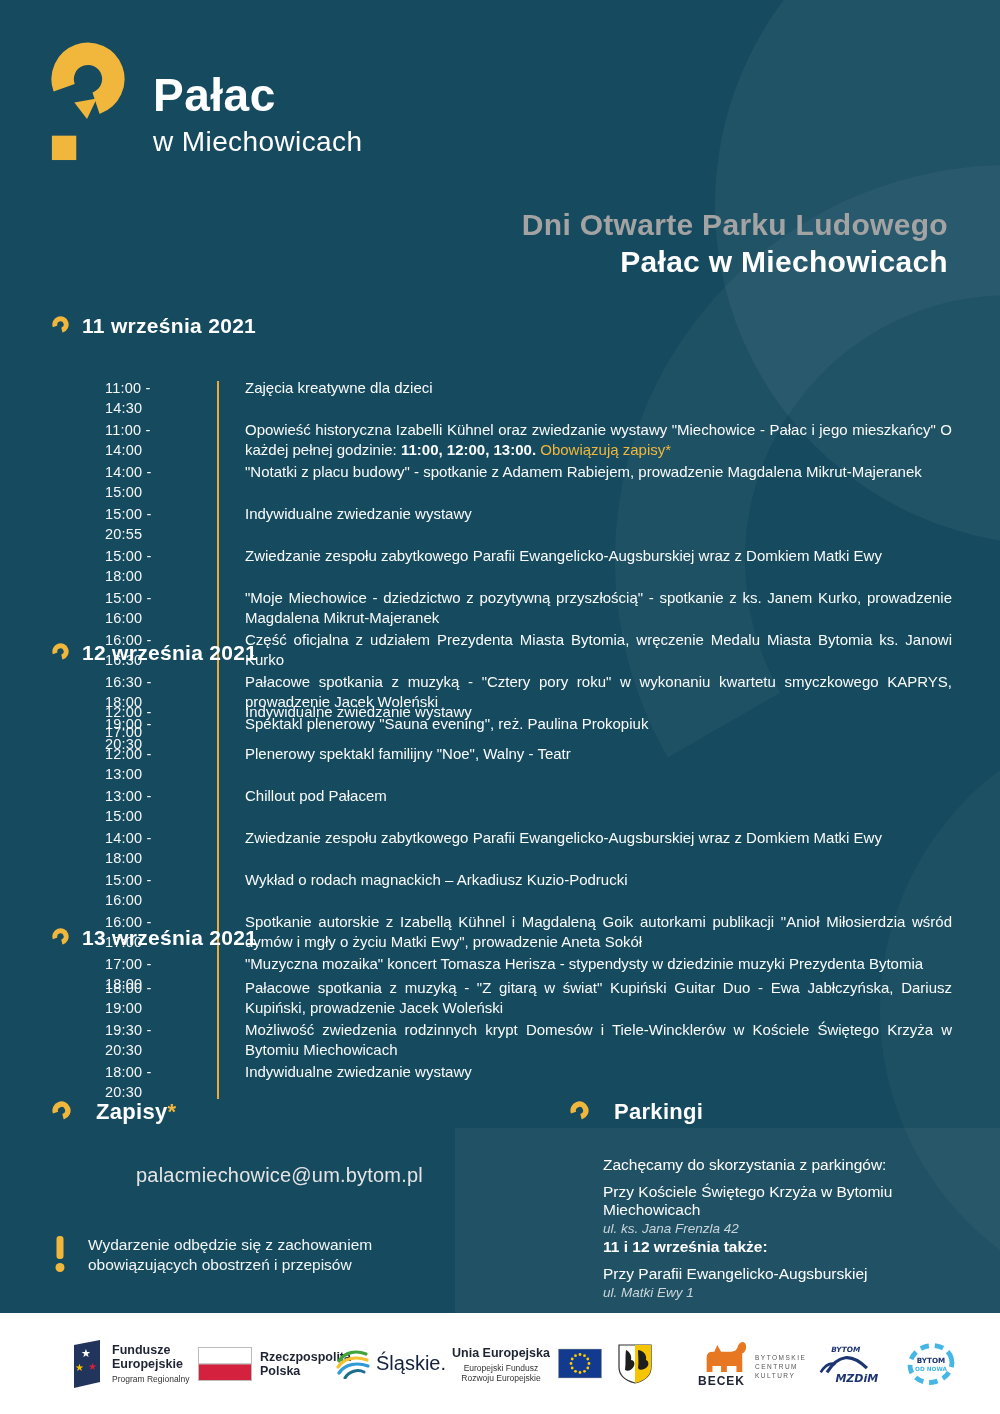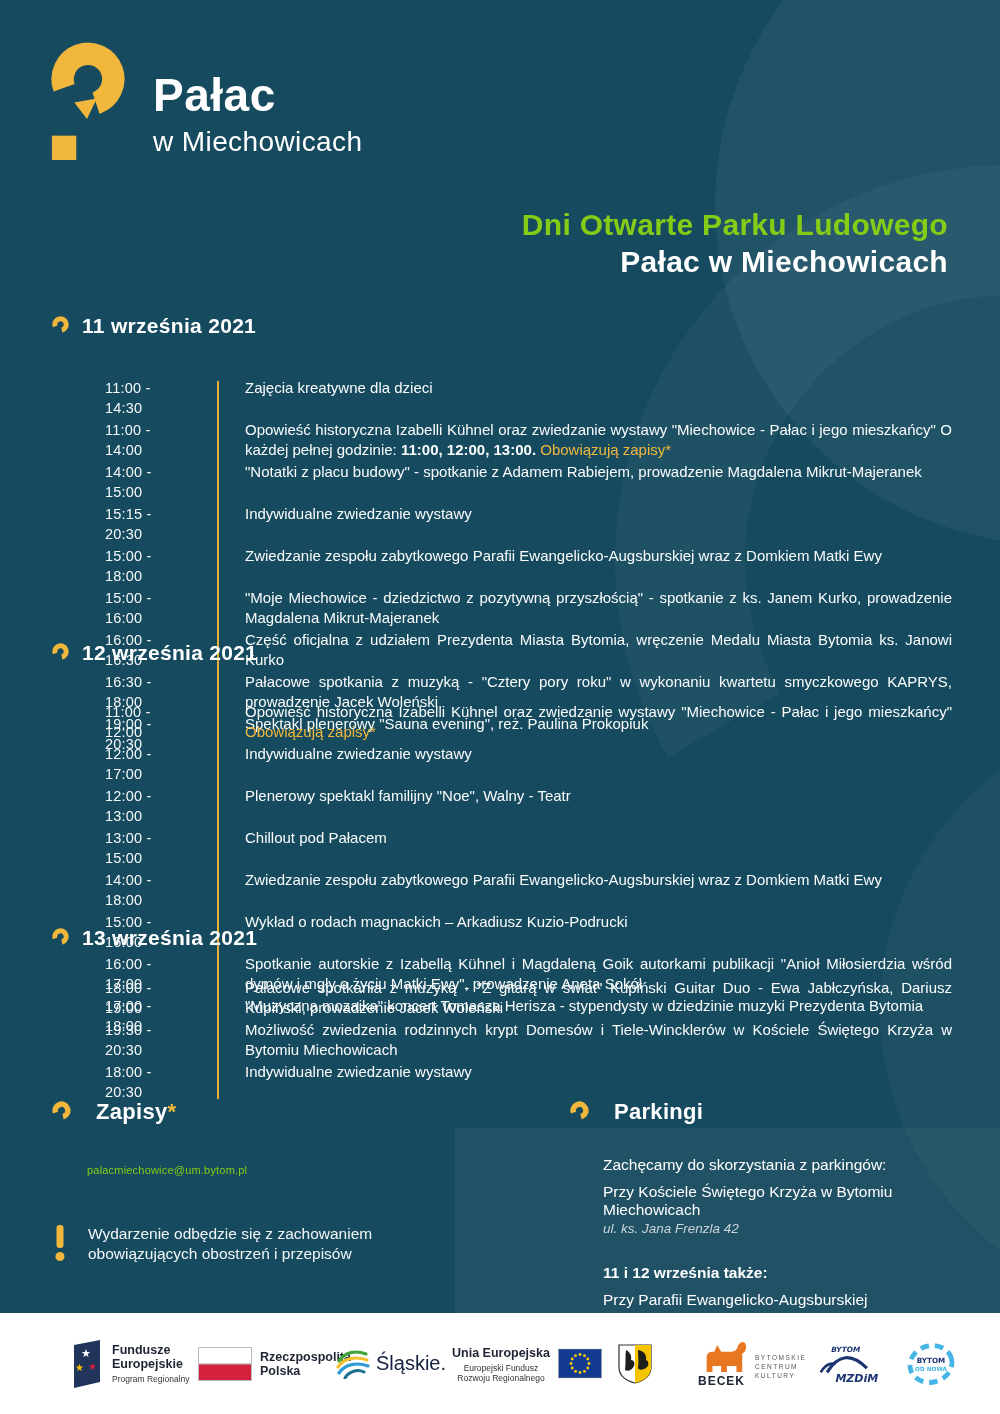--- a/index.html
+++ b/index.html
@@ -10,21 +10,21 @@
     color:#FFFFFF;
   }
   .deco{position:absolute;inset:0;pointer-events:none;}
   
   .brand-logo{position:absolute;left:48px;top:42px;}
   .brand-text{position:absolute;left:153px;top:72px;}
   .brand-title{font-size:46px;font-weight:800;letter-spacing:0.5px;line-height:1;}
   .brand-subtitle{font-size:28px;font-weight:500;margin-top:8px;letter-spacing:0.4px;}
   
   .poster-title{position:absolute;right:52px;top:206px;text-align:right;line-height:37px;font-weight:800;font-size:30px;letter-spacing:0.3px;}
-  .poster-title .t1{color:#84cc16;text-align:center;}
+  .poster-title .t1{color:#a3a3a3;text-align:center;}
   .poster-title .t2{color:#FFFFFF;}
   
   section.day{position:absolute;left:0;right:0;}
   section.day:nth-of-type(1){top:312px;}
   section.day:nth-of-type(2){top:639px;}
   section.day:nth-of-type(3){top:924px;}
   .day-header{display:flex;align-items:center;gap:13px;padding-left:52px;height:28px;}
   .day-title{font-size:21px;font-weight:700;letter-spacing:0.3px;}
   .day-rows{margin:38px 48px 0 105px;position:relative;display:flex;flex-direction:column;gap:2px;}
   section.day:nth-of-type(2) .day-rows{margin-top:35px;}
@@ -33,29 +33,29 @@
   .row{display:flex;}
   .time{width:84px;flex:none;font-size:14.5px;letter-spacing:0.2px;color:#F5F8F9;line-height:20px;}
   .desc{flex:1;margin-left:56px;font-size:15px;line-height:20px;text-align:justify;color:#FAFCFC;}
   .seg-bold{font-weight:700;}
   .seg-accent{color:#F0B73C;}
   
   .info-header{display:flex;align-items:center;gap:25px;height:28px;}
   .info-title{font-size:22px;font-weight:700;letter-spacing:0.3px;}
   .asterisk{color:#F0B73C;}
   .zapisy{position:absolute;left:52px;top:1098px;width:420px;}
-  .zapisy-email{margin:38px 0 0 35px;font-size:11px;color:#84cc16;letter-spacing:0.2px;}
+  .zapisy-email{margin:38px 0 0 35px;font-size:20px;color:#e5e5e5;letter-spacing:0.2px;text-align:center;}
   .notice{display:flex;gap:20px;margin-top:48px;align-items:flex-start;}
   .notice-text{font-size:15.5px;line-height:20px;color:#F2F6F7;}
   .parkingi{position:absolute;left:570px;top:1098px;width:400px;}
   .parkingi-body{margin-left:33px;}
   .parkingi-intro{margin-top:30px;font-size:15.5px;}
   .lot-name{margin-top:9px;font-size:15.5px;}
   .lot-address{margin-top:2px;font-size:13.5px;font-style:italic;color:#CBD6DB;}
-  .parkingi-note{margin-top:28px;font-size:15.5px;font-weight:700;}
+  .parkingi-note{margin-top:2px;font-size:15.5px;font-weight:700;}
   
   .footer{position:absolute;left:0;right:0;top:1313px;height:101px;background:#FFFFFF;color:#1E2433;}
   .flogo{position:absolute;top:50%;transform:translateY(-50%);display:flex;align-items:center;}
   .fl-fundusze{left:68px;}
   .fl-polska{left:198px;}
   .fl-slaskie{left:336px;}
   .fl-ue{left:452px;}
   .fl-herb{left:618px;}
   .fl-becek{left:698px;}
   .fl-mzdim{left:816px;}
@@ -111,21 +111,21 @@
         </div>
         <div class="row">
           <div class="time">11:00 - 14:00</div>
           <div class="desc"><span class="seg-normal">Opowieść historyczna Izabelli Kühnel oraz zwiedzanie wystawy "Miechowice - Pałac i jego mieszkańcy" O każdej pełnej godzinie: </span><span class="seg-bold">11:00, 12:00, 13:00. </span><span class="seg-accent">Obowiązują zapisy*</span></div>
         </div>
         <div class="row">
           <div class="time">14:00 - 15:00</div>
           <div class="desc"><span class="seg-normal">"Notatki z placu budowy" - spotkanie z Adamem Rabiejem, prowadzenie Magdalena Mikrut-Majeranek</span></div>
         </div>
         <div class="row">
-          <div class="time">15:15 - 20:30</div>
+          <div class="time">15:00 - 20:55</div>
           <div class="desc"><span class="seg-normal">Indywidualne zwiedzanie wystawy</span></div>
         </div>
         <div class="row">
           <div class="time">15:00 - 18:00</div>
           <div class="desc"><span class="seg-normal">Zwiedzanie zespołu zabytkowego Parafii Ewangelicko-Augsburskiej wraz z Domkiem Matki Ewy</span></div>
         </div>
         <div class="row">
           <div class="time">15:00 - 16:00</div>
           <div class="desc"><span class="seg-normal">"Moje Miechowice - dziedzictwo z pozytywną przyszłością" - spotkanie z ks. Janem Kurko, prowadzenie Magdalena Mikrut-Majeranek</span></div>
         </div>
@@ -144,24 +144,20 @@
       </div>
     </section>
     <section class="day">
       <div class="day-header">
         <span><svg width="17" height="17" viewBox="0 0 24 24">
             <circle cx="12" cy="12" r="8" fill="none" stroke="#F0B73C" stroke-width="7" stroke-dasharray="37.7 12.6" transform="rotate(160 12 12)"></circle>
           </svg></span>
         <span class="day-title">12 września 2021</span>
       </div>
       <div class="day-rows">
-        <div class="row">
-          <div class="time">11:00 - 12:00</div>
-          <div class="desc"><span class="seg-normal">Opowieść historyczna Izabelli Kühnel oraz zwiedzanie wystawy "Miechowice - Pałac i jego mieszkańcy" </span><span class="seg-accent">Obowiązują zapisy*</span></div>
-        </div>
         <div class="row">
           <div class="time">12:00 - 17:00</div>
           <div class="desc"><span class="seg-normal">Indywidualne zwiedzanie wystawy</span></div>
         </div>
         <div class="row">
           <div class="time">12:00 - 13:00</div>
           <div class="desc"><span class="seg-normal">Plenerowy spektakl familijny "Noe", Walny - Teatr</span></div>
         </div>
         <div class="row">
           <div class="time">13:00 - 15:00</div>
@@ -286,21 +282,21 @@
       <path d="M3 24 C 9 15 21 13 32 17" fill="none" stroke="#2E9BD6" stroke-width="3.2" stroke-linecap="round"></path>
       <path d="M9 29 C 13 22 22 20 28 23" fill="none" stroke="#1B6E8C" stroke-width="3" stroke-linecap="round"></path>
     </svg>
     <div class="slaskie-label">Śląskie.</div>
   </div>
 
   <div class="flogo fl-ue">
     <div class="fl-textcol fl-right">
       <div class="fl-bold">Unia Europejska</div>
       <div class="fl-small">Europejski Fundusz</div>
-      <div class="fl-small" style="margin-top:0">Rozwoju Regionalnego</div>
+      <div class="fl-small" style="margin-top:0">Rozwoju Europejskie</div>
     </div>
     <svg width="44" height="30" viewBox="0 0 44 30">
       <rect x="0.5" y="0.5" width="43" height="29" fill="#123B8F" stroke="#999999" stroke-width="0.6"></rect>
       <g fill="#FFCC00">
         <circle cx="31" cy="15" r="1.4"></circle>
           <circle cx="29.8" cy="19.5" r="1.4"></circle>
           <circle cx="26.5" cy="22.8" r="1.4"></circle>
         <circle cx="22" cy="24" r="1.4"></circle>
           <circle cx="17.5" cy="22.8" r="1.4"></circle>
           <circle cx="14.2" cy="19.5" r="1.4"></circle>

